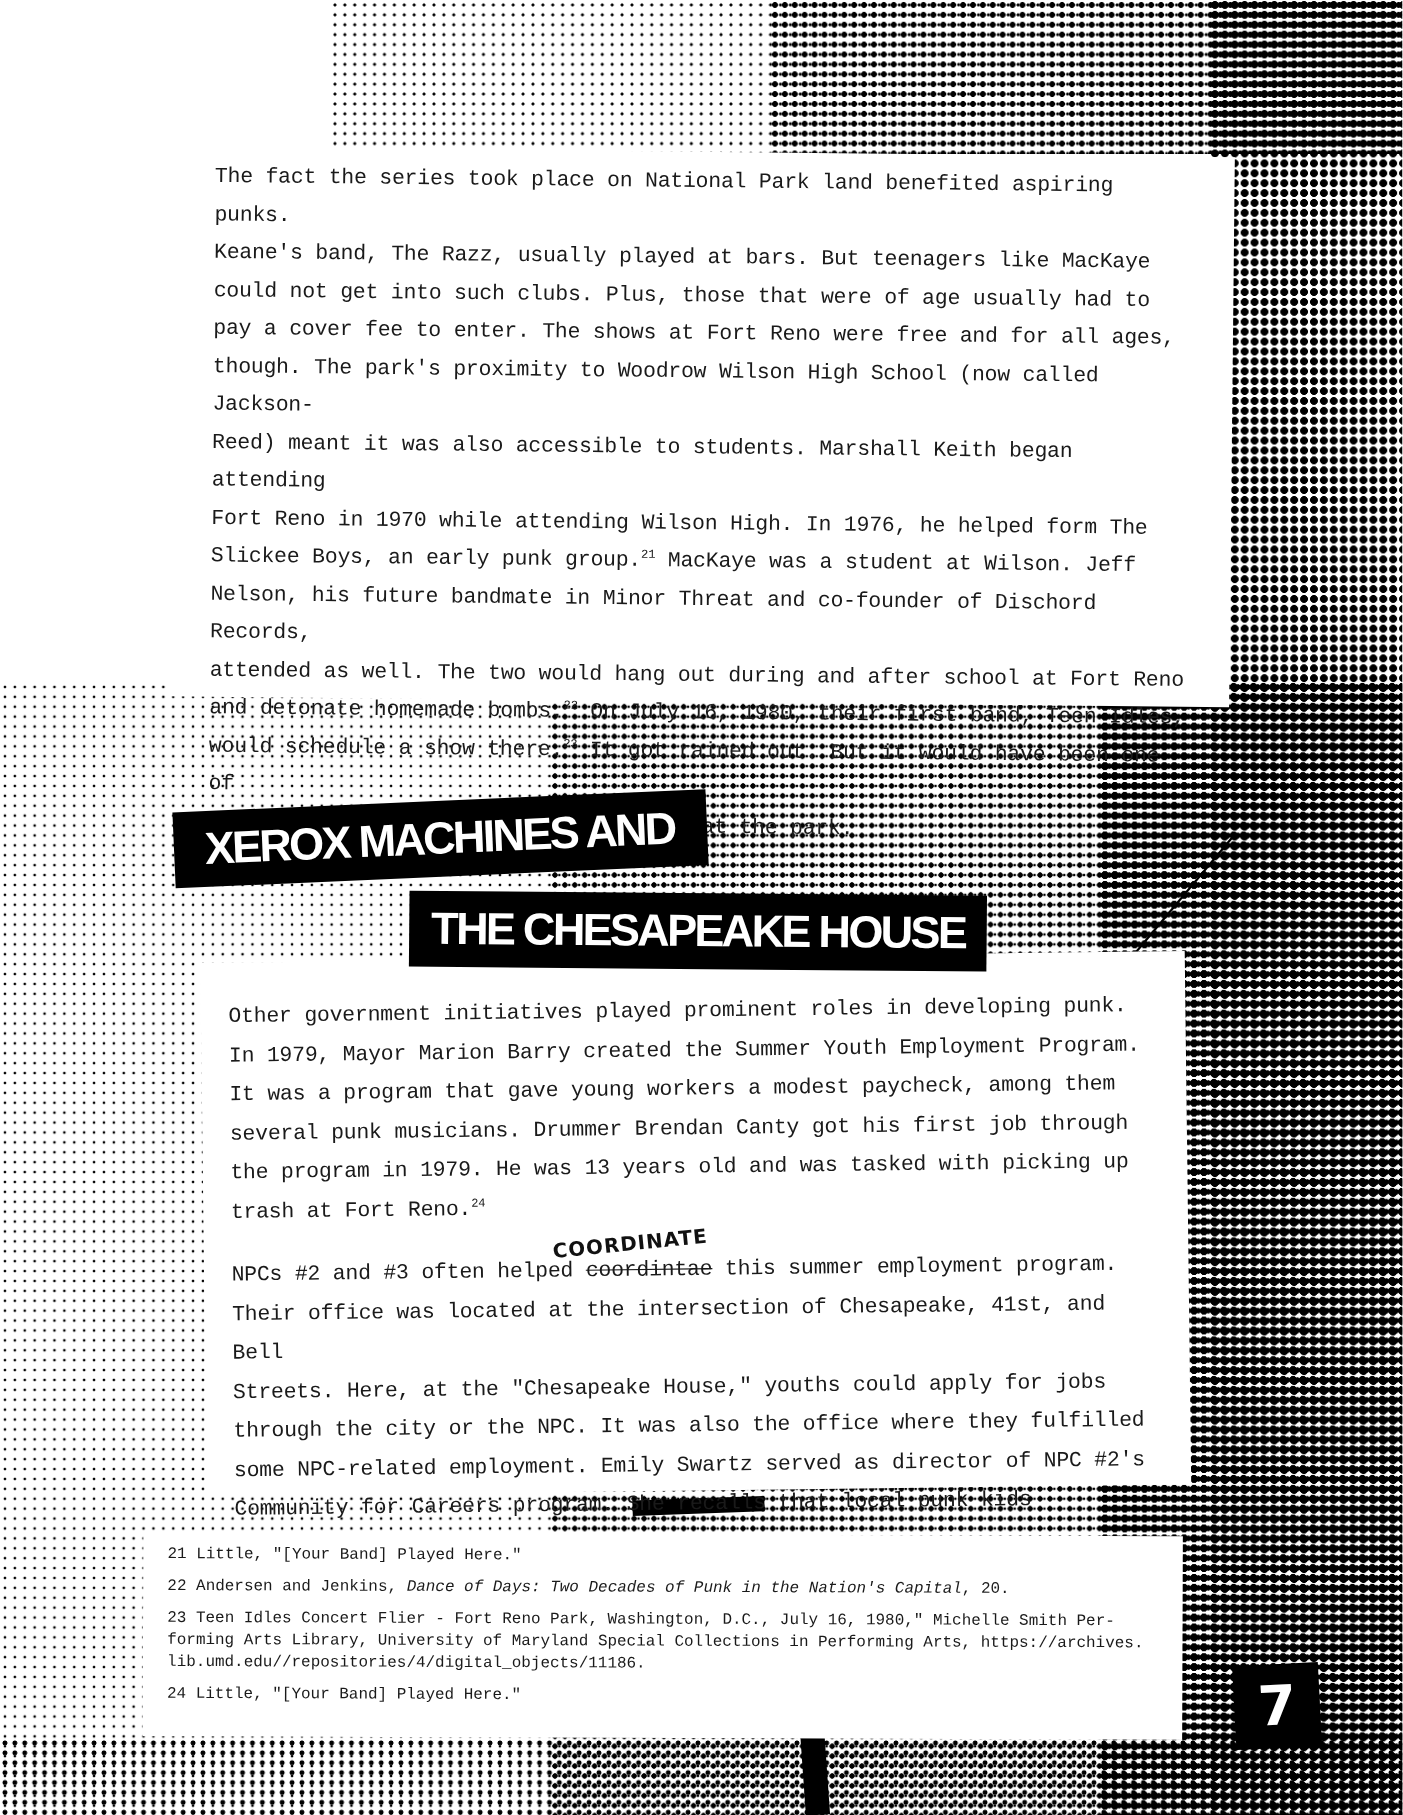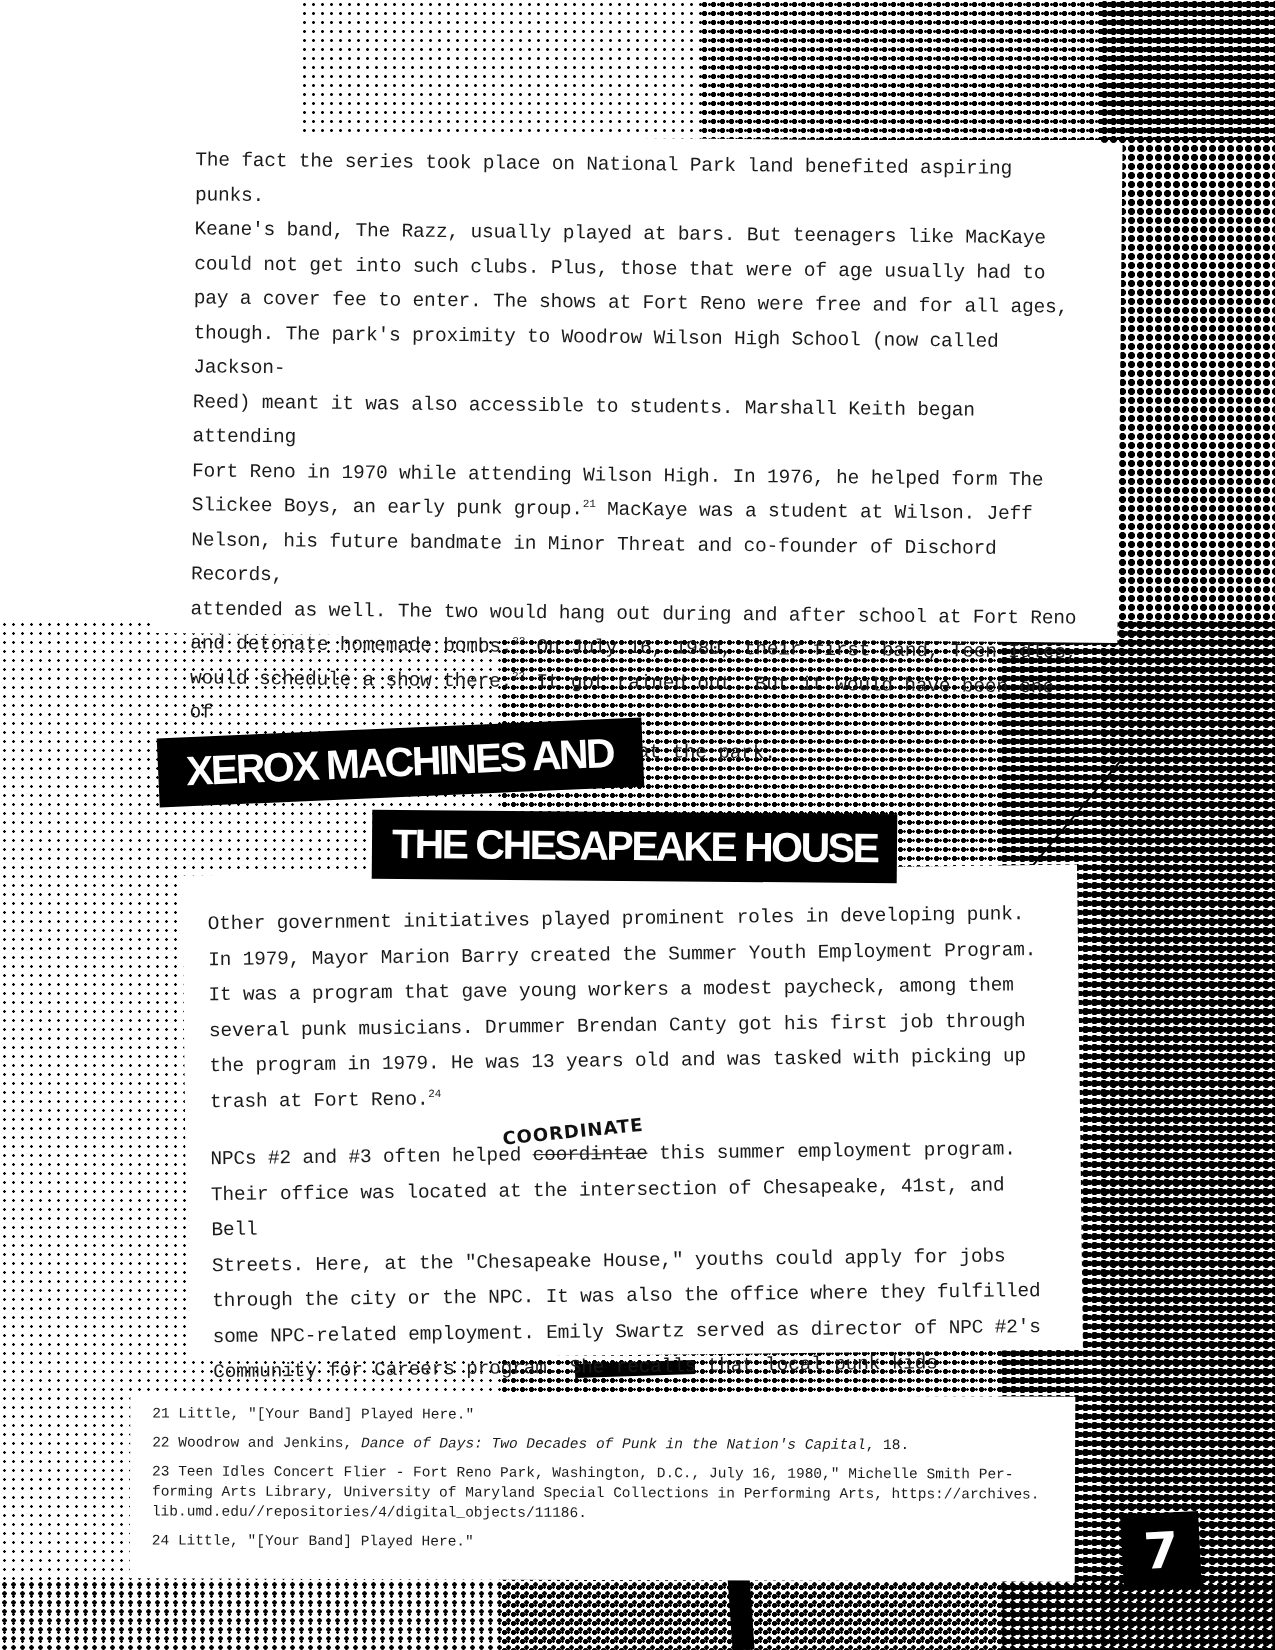--- a/index.html
+++ b/index.html
@@ -179,21 +179,21 @@
 <div class="headline-bar bar-2">THE CHESAPEAKE HOUSE</div>
 
 <div class="card card-3">
   <div class="footnotes">
     <p class="fn">
       <span>21</span>
       <span>Little, "[Your Band] Played Here."</span>
     </p>
     <p class="fn">
       <span>22</span>
-      <span>Woodrow and Jenkins, </span><i>Dance of Days: Two Decades of Punk in the Nation's Capital</i><span>, 18.</span>
+      <span>Andersen and Jenkins, </span><i>Dance of Days: Two Decades of Punk in the Nation's Capital</i><span>, 20.</span>
     </p>
     <p class="fn">
       <span>23</span>
       <span>Teen Idles Concert Flier - Fort Reno Park, Washington, D.C., July 16, 1980," Michelle Smith Per-</span><br>
       <span>forming Arts Library, University of Maryland Special Collections in Performing Arts, https://archives.</span><br>
       <span>lib.umd.edu//repositories/4/digital_objects/11186.</span>
     </p>
     <p class="fn">
       <span>24</span>
       <span>Little, "[Your Band] Played Here."</span>

